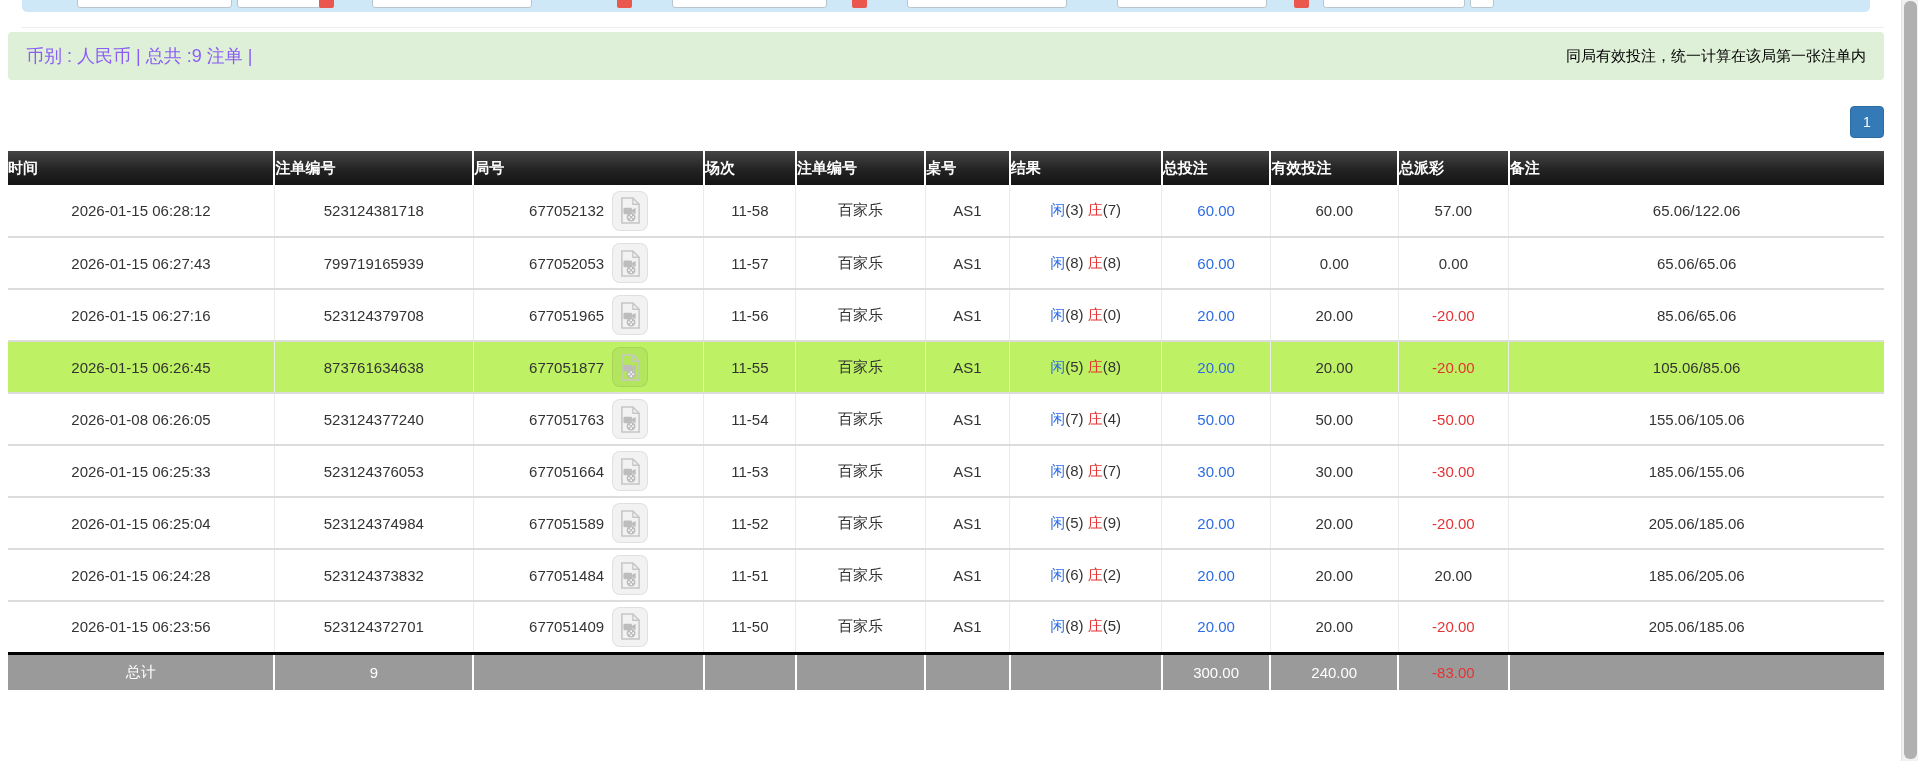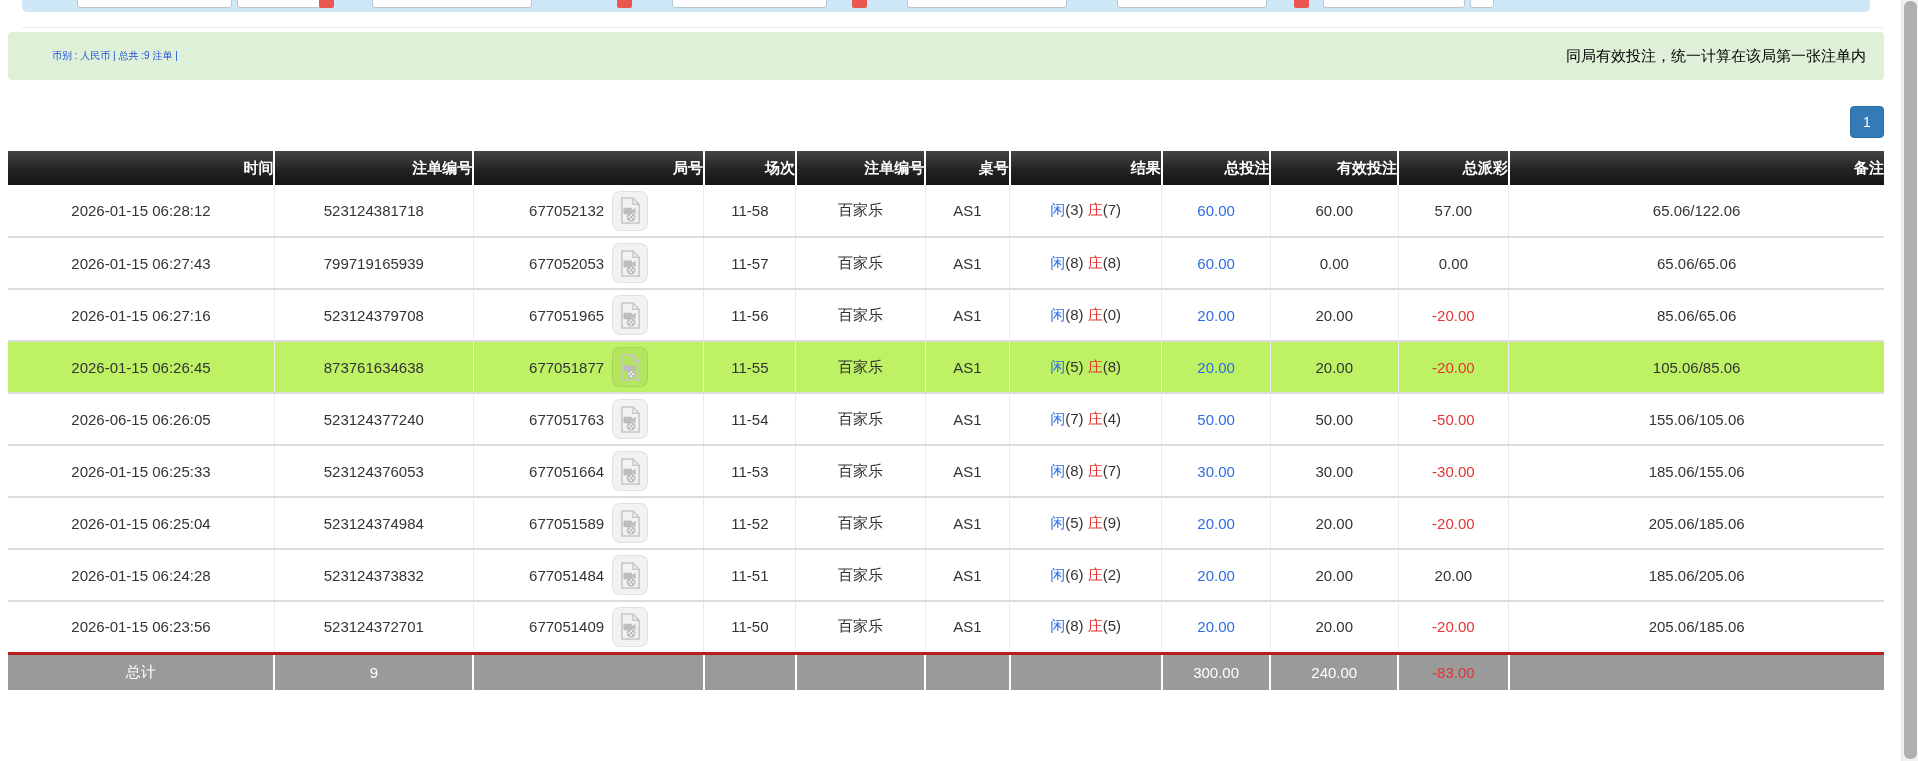--- a/index.html
+++ b/index.html
@@ -15,49 +15,49 @@
     background:#fff; border:1px solid #b9c6ce; border-radius:3px; }
   .filter-strip .stub-red { position:absolute; top:-16px; height:24px; width:15px;
     background:#e9574f; border-radius:2px; }
   .filter-card-bottom { position:absolute; top:12px; left:22px; width:1862px; height:16px;
     background:#fff; border-bottom:1px solid #ececec; }
 
   
   .summary-bar { position:absolute; top:32px; left:8px; width:1876px; height:48px;
     background:#dff0d8; border-radius:4px; display:flex; align-items:center;
     justify-content:space-between; padding:0 18px; }
-  .summary-left { color:#1d4ed8; font-size:10px;margin-left:26px; }
+  .summary-left { color:#8b5cf6; font-size:18px; }
   .summary-note { color:#000000; font-size:15px; }
 
   
   .pager-btn { position:absolute; top:106px; right:34px; width:34px; height:32px;
     background:#337ab7; border:1px solid #2e6da4; border-radius:4px; color:#fff;
     font-size:14px; display:flex; align-items:center; justify-content:center; cursor:pointer; }
 
   
   table.report { position:absolute; top:151px; left:8px; width:1876px;
     border-collapse:collapse; table-layout:fixed; }
   table.report thead th {
-    height:34px; padding:0; color:#fff; font-size:15px; font-weight:bold; text-align:right;
+    height:34px; padding:0; color:#fff; font-size:15px; font-weight:bold; text-align:left;
     background:linear-gradient(180deg,#454545 0%,#232323 55%,#141414 100%);
     border-left:2px solid #fff;
   }
   table.report thead th:first-child { border-left:none; }
   table.report tbody td {
     height:52px; padding:0 4px; font-size:15px; color:#333; text-align:center;
     background:#fff; border-bottom:2px solid #dcdcdc; border-left:1px solid #ebebeb;
   }
   table.report tbody td:first-child { border-left:none; }
   table.report tbody tr.highlight td { background:#bef264; }
   table.report tfoot td {
     height:37px; padding:0 4px; font-size:15px; color:#fff; text-align:center;
     background:#9a9a9a; border-left:2px solid #fff;
   }
   table.report tfoot td:first-child { border-left:none; }
-  table.report tfoot tr.total-row td { border-top:3px solid #b91c1c; }
+  table.report tfoot tr.total-row td { border-top:3px solid #000000; }
   .txt-blue { color:#2d6ce4; }
   .txt-red { color:#e53333; }
 
   .video-btn { display:inline-flex; align-items:center; justify-content:center;
     width:36px; height:40px; margin-left:8px; vertical-align:middle; cursor:pointer;
     background:rgba(0,0,0,0.05); border:1px solid rgba(0,0,0,0.08); border-radius:8px; }
   .round-cell-inner { display:inline-flex; align-items:center; }
 
   
   .scrollbar { position:absolute; top:0; right:0; width:17px; height:761px;
@@ -227,21 +227,21 @@
         <td>11-55</td>
         <td>百家乐</td>
         <td>AS1</td>
         <td><span class="txt-blue">闲</span><span>(5) </span><span class="txt-red">庄</span><span>(8)</span></td>
         <td><span class="txt-blue">20.00</span></td>
         <td>20.00</td>
         <td><span class="txt-red">-20.00</span></td>
         <td>105.06/85.06</td>
       </tr>
       <tr>
-        <td>2026-06-15 06:26:05</td>
+        <td>2026-01-08 06:26:05</td>
         <td>523124377240</td>
         <td><span class="round-cell-inner">
             <span>677051763</span>
   <span class="video-btn">
     <svg width="23" height="27" viewBox="0 0 24 28">
       <path d="M3 1 h11.5 L21 7.5 V27 H3 Z" fill="none" stroke="#c6c6c6" stroke-width="1.6"></path>
       <path d="M14.5 1 V7.5 H21" fill="none" stroke="#c6c6c6" stroke-width="1.4"></path>
       <rect x="4.6" y="11" width="9" height="7" rx="1.4" fill="#bdbdbd"></rect>
       <polygon points="13.6,13.2 17.4,11.4 17.4,17.6 13.6,15.8" fill="#bdbdbd"></polygon>
       <circle cx="12.6" cy="21" r="4.6" fill="#bdbdbd"></circle>

